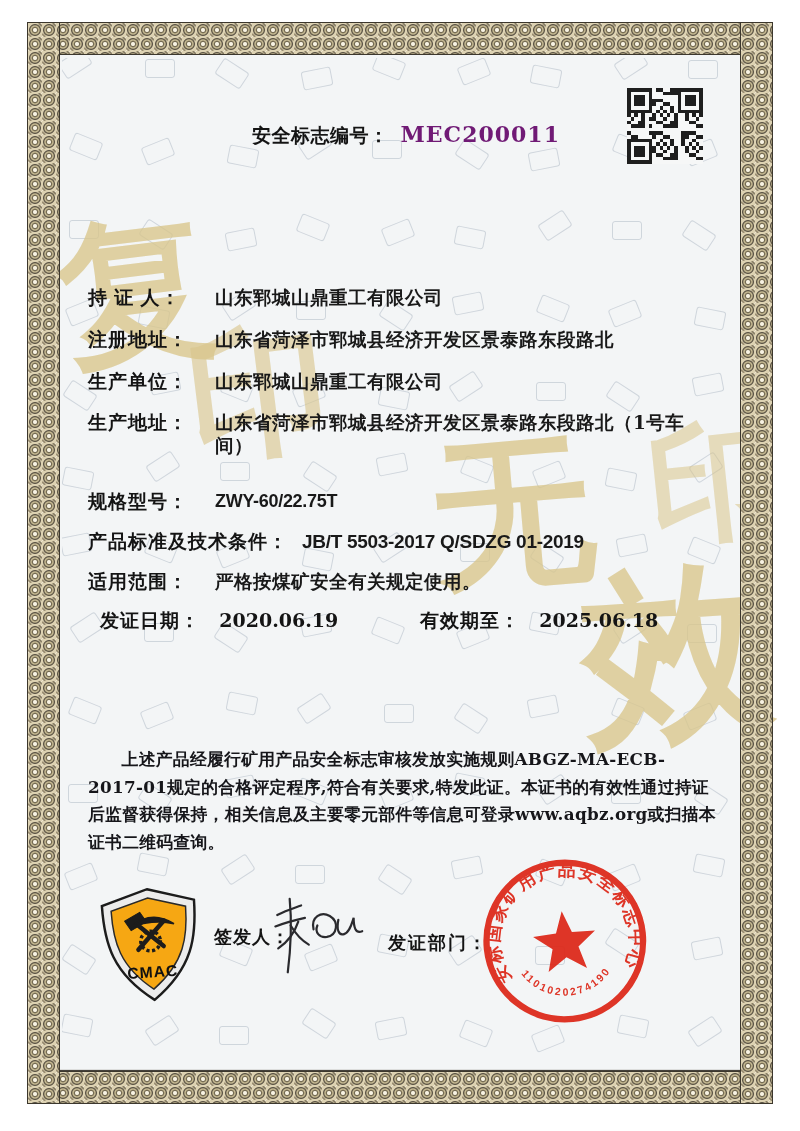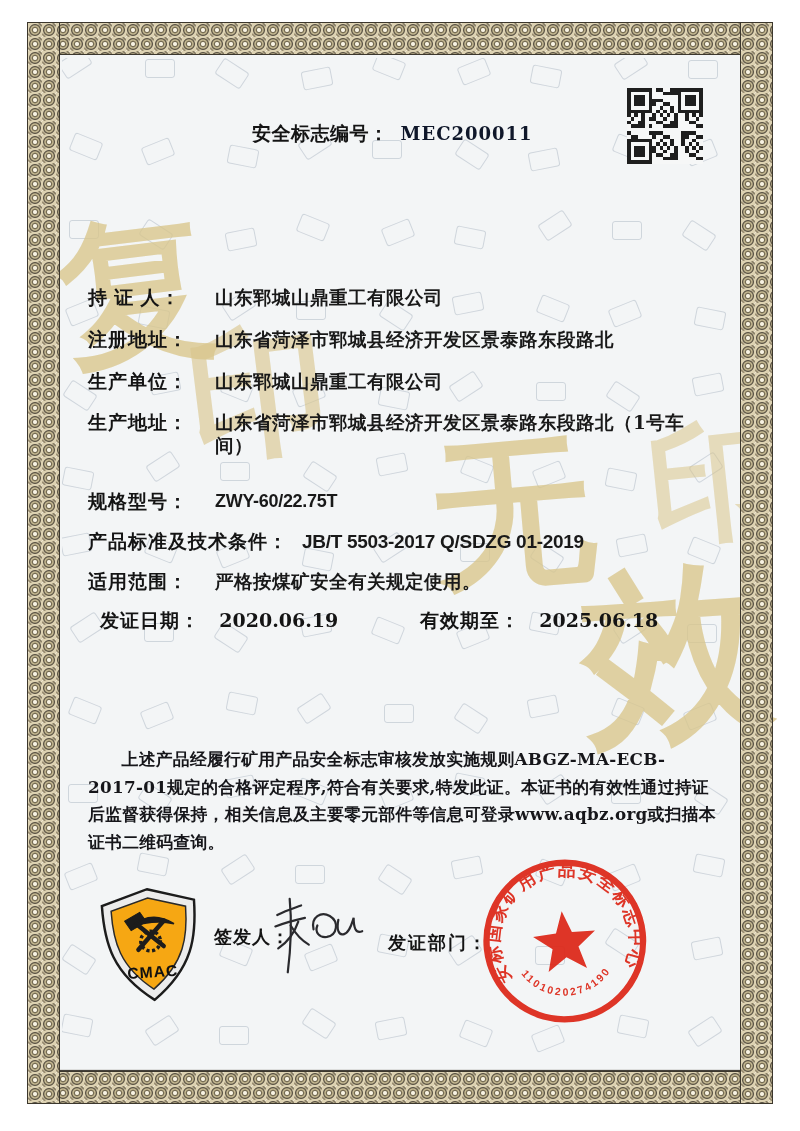--- a/index.html
+++ b/index.html
@@ -36,21 +36,21 @@
   .wm1{left:58px;top:212px;font-size:158px;transform:rotate(-7deg);}
   .wm2{left:188px;top:322px;font-size:140px;transform:rotate(-7deg);color:rgba(216,197,138,.62);}
   .wm3{left:432px;top:430px;font-size:162px;transform:rotate(-5deg);}
   .wm4{left:582px;top:556px;font-size:190px;transform:rotate(-4deg);}
   .wm5{left:648px;top:418px;font-size:128px;transform:rotate(-6deg);color:rgba(216,197,138,.55);}
 
   
   .ma-logo{position:absolute;left:95px;top:114px;z-index:3;}
   .cert-no{position:absolute;left:252px;top:121px;z-index:3;display:flex;align-items:baseline;gap:12px;}
   .cert-no .lab{font-size:19px;font-weight:bold;color:#141414;letter-spacing:0.5px;}
-  .cert-no .num{font-size:18px;font-weight:bold;color:#0f172a;font-family:"DejaVu Serif","Liberation Serif",serif;letter-spacing:1px;}
+  .cert-no .num{font-size:22px;font-weight:bold;color:#701a75;font-family:"DejaVu Serif","Liberation Serif",serif;letter-spacing:1px;}
   #qr{position:absolute;left:627px;top:88px;width:76px;height:76px;z-index:3;display:grid;
       grid-template-columns:repeat(21,1fr);grid-template-rows:repeat(21,1fr);background:#f6f7f7;}
   #qr .d{background:#1e1e1e;}
 
   .main-title{position:absolute;left:62px;top:188px;width:676px;z-index:3;text-align:center;
       font-family:"DejaVu Serif","Liberation Serif",serif;font-weight:900;font-size:49px;
       color:#101010;letter-spacing:2px;}
 
   
   .row{position:absolute;left:88px;right:86px;z-index:3;font-size:19px;color:#141414;line-height:23px;}

